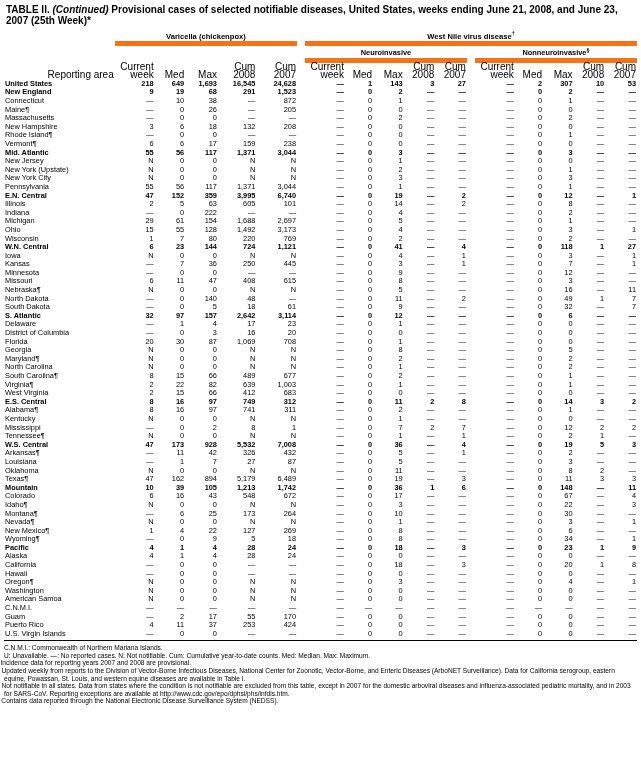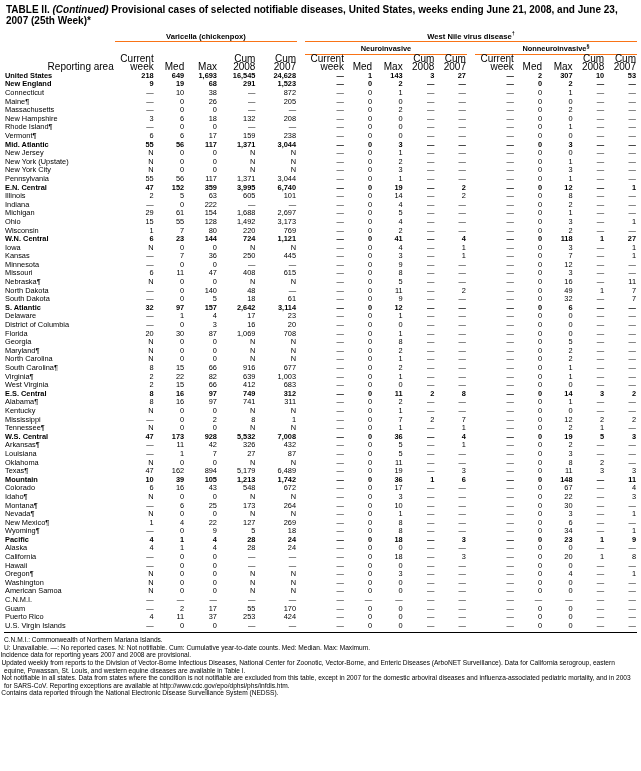--- a/index.html
+++ b/index.html
@@ -29,21 +29,21 @@
     padding:0 1px;
     vertical-align:bottom;
     white-space:nowrap;
   }
   .hdr-top td{font-weight:bold;text-align:center;font-size:7.6px;padding-bottom:1px;}
   .hdr-mid td{font-weight:bold;text-align:center;font-size:7.4px;margin-top:20px;}
   .hdr-bot td{font-weight:normal;text-align:right;font-size:10px;padding-bottom:2px;}
   .lbl{text-align:left;padding-left:1px;}
   .num{text-align:right;padding-right:2px;}
   .sep{width:5px;}
-  .grp-line{border-bottom:1px solid #f97316;}
+  .grp-line{border-bottom:5px solid #f97316;}
   tr.row td{height:8.6px;}
   .bold{font-weight:bold;}
   .usrow td{font-weight:bold;}
   .footnotes{
     font-size:6.6px;
     line-height:7.6px;
     margin:3px 4px 0 4px;
   }
   .footnotes p{margin:0;padding:0;}
   .fn-hang{padding-left:8px;text-indent:-8px;}
@@ -795,21 +795,21 @@
           <td class="num">0</td>
           <td class="num">2</td>
           <td class="num">—</td>
           <td class="num">—</td>
         </tr>
         <tr class="row">
           <td class="lbl">South Carolina¶</td>
           <td class="num">8</td>
           <td class="num">15</td>
           <td class="num">66</td>
-          <td class="num">916</td>
+          <td class="num">489</td>
           <td class="num">677</td>
           <td class="sep"></td>
           <td class="num">—</td>
           <td class="num">0</td>
           <td class="num">2</td>
           <td class="num">—</td>
           <td class="num">—</td>
           <td class="sep"></td>
           <td class="num">—</td>
           <td class="num">0</td>

